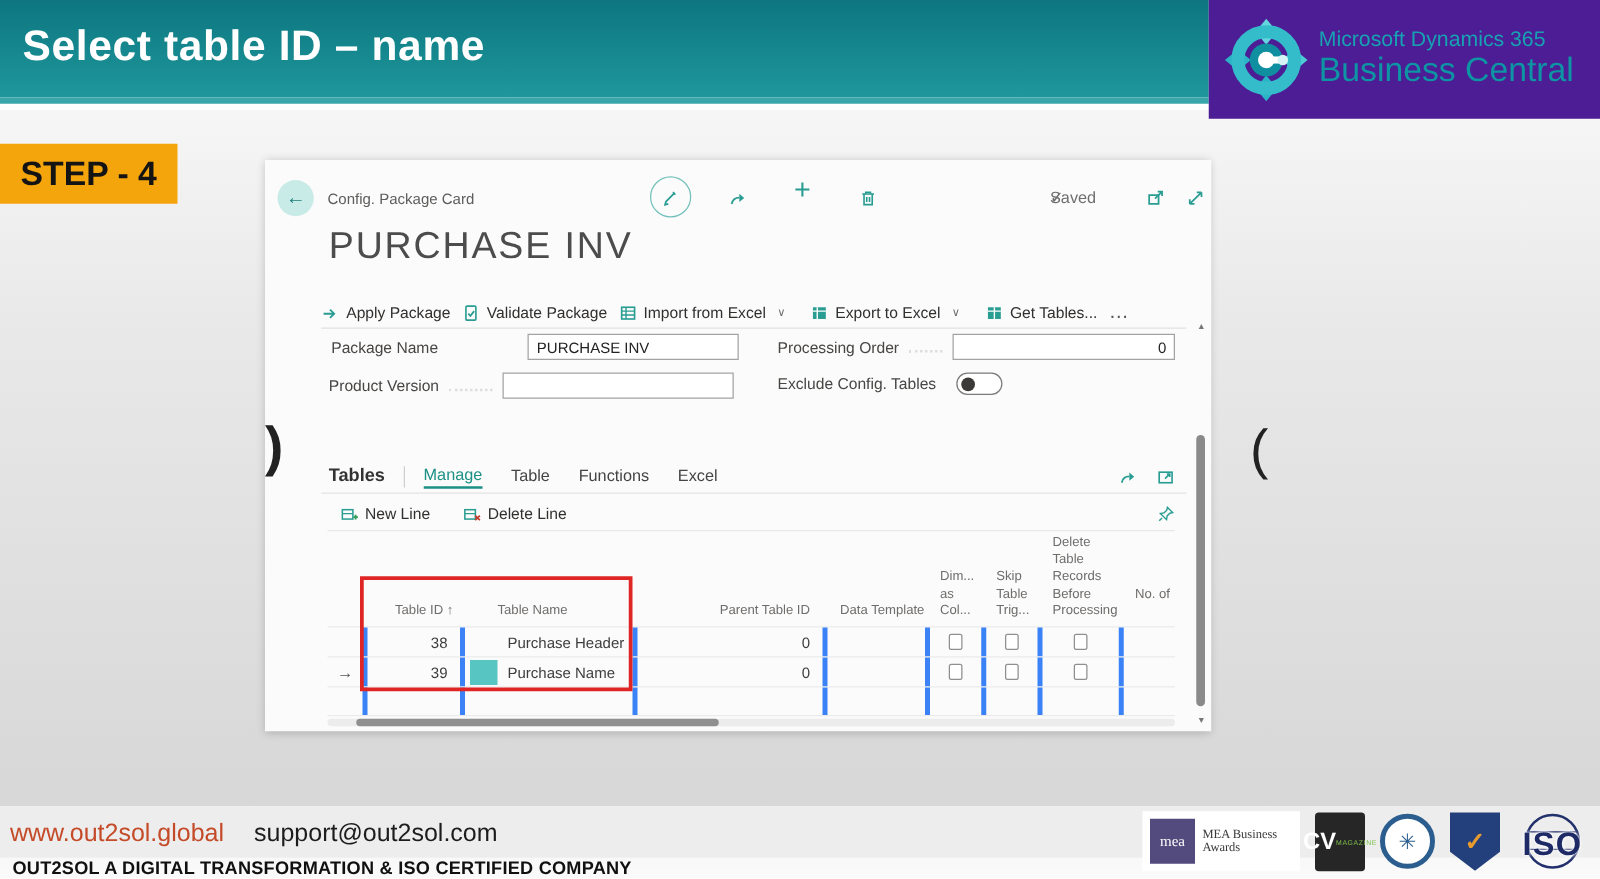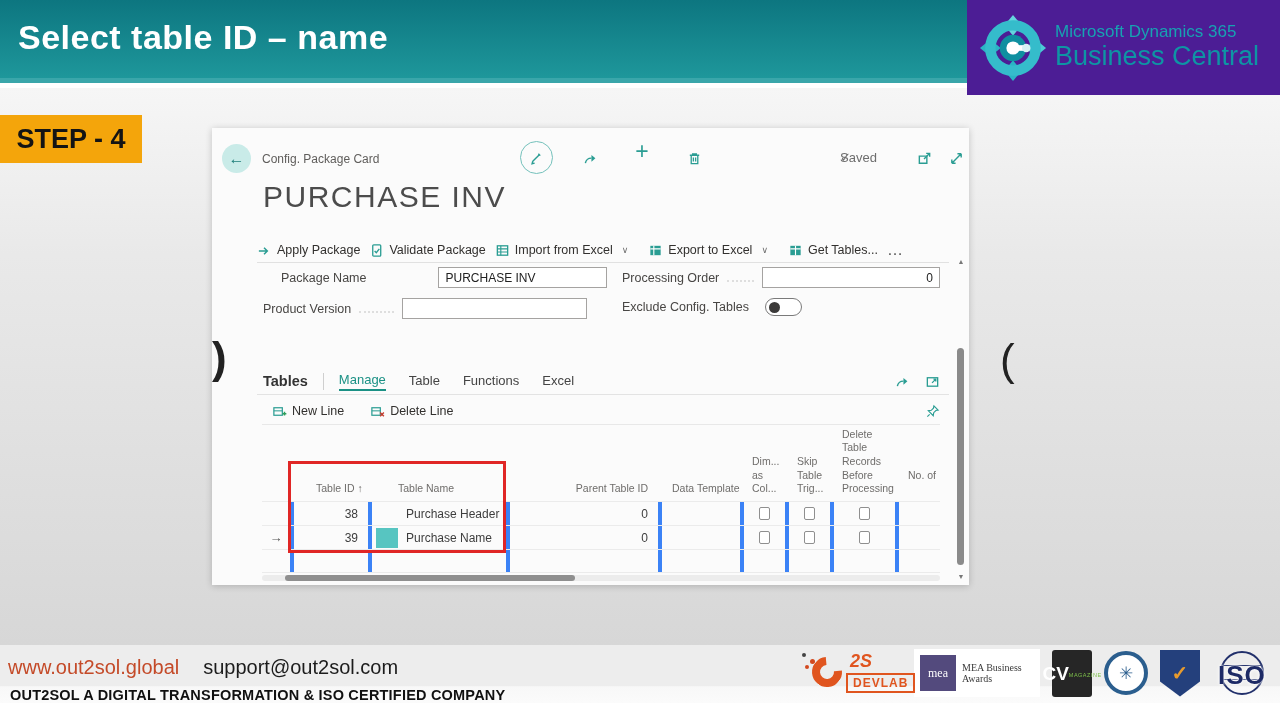--- a/index.html
+++ b/index.html
@@ -54,21 +54,21 @@
   .overflow-dots { margin-left:auto; margin-right:48px; color:#555; font-size:16px; letter-spacing:1px; }
 
   .div1 { left:45px; top:134px; width:692px; height:0; border-top:1px solid #e1e1e1; }
 
   .frow { display:flex; align-items:center; }
   .frow * { position:static; }
   .flabel { font-size:12.5px; color:#484644; white-space:nowrap; }
   .leader { flex:1; border-bottom:2px dotted #dedede; margin:6px 8px 0 8px; height:1px; }
   .finput { width:185px; height:21px; border:1px solid #a5a3a1; background:#fff;
             font-size:12px; padding:0 6px; font-family:"Liberation Sans",sans-serif; color:#222; }
-  #row-pkg { left:69px; top:139px; width:324px;gap:28px; }
+  #row-pkg { left:53px; top:139px; width:324px;gap:28px; }
   #row-ver { left:51px; top:170px; width:324px; }
   #row-proc { left:410px; top:139px; width:318px; }
   #row-excl { left:410px; top:170px; width:173px; }
   #row-proc .finput { width:178px; text-align:right; }
   .toggle { width:37px; height:18px; border:1px solid #7a7a7a; border-radius:10px; background:#fff; position:relative; flex:none; }
   .knob { position:absolute; left:3px; top:2.5px; width:11px; height:11px; border-radius:50%; background:#3b3a39; }
 
   
   .tbl-head { left:51px; top:240px; width:677px; height:26px; display:flex; align-items:center; }
   .tbl-head * { position:static; }
@@ -432,28 +432,20 @@
   <span class="paren" id="paren-r">(</span>
 
   <div class="footer"></div>
   <div class="f-line1">
     <span class="f-web">www.out2sol.global</span>
     <span class="f-mail">support@out2sol.com</span>
   </div>
   <div class="f-line2">OUT2SOL A DIGITAL TRANSFORMATION &amp; ISO CERTIFIED COMPANY</div>
 
   <div class="logos">
-    <div class="lg-2s">
-      <span class="dot1"></span>
-      <span class="dot2"></span>
-      <span class="dot3"></span>
-      <div class="arc"></div>
-      <span class="t2s">2S</span>
-      <span class="tdev">DEVLAB</span>
-    </div>
     <div class="lg-mea">
       <div class="mea-sq">mea</div>
       <div class="mea-tx">MEA Business Awards</div>
     </div>
     <div class="lg-cv">
       <span class="cv-main">CV</span>
       <span class="cv-sub">MAGAZINE</span>
     </div>
     <div class="lg-round">
       <span>✳</span>

